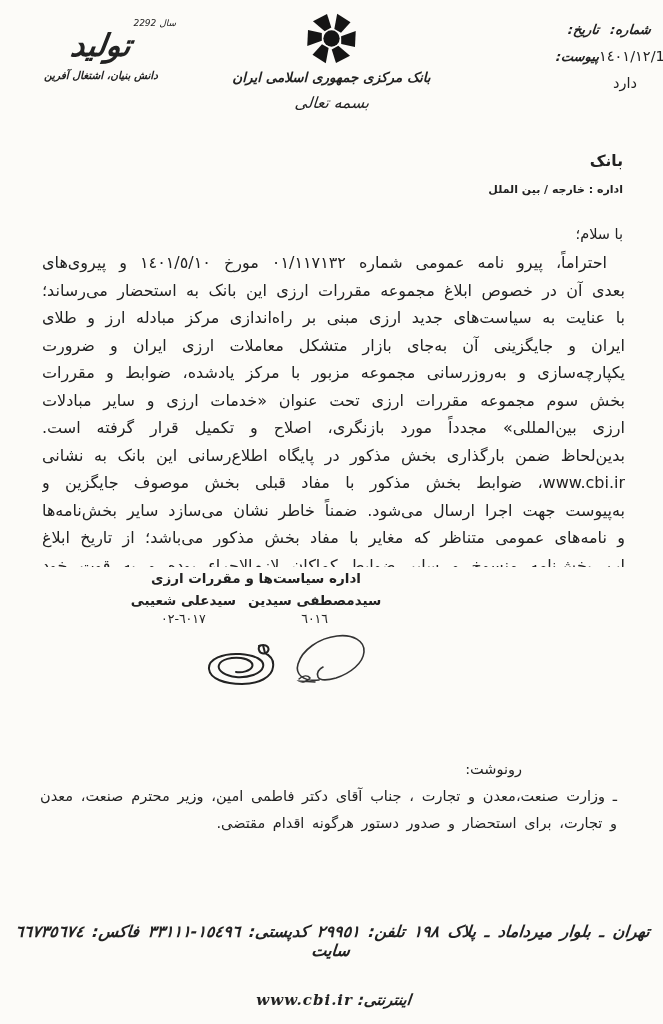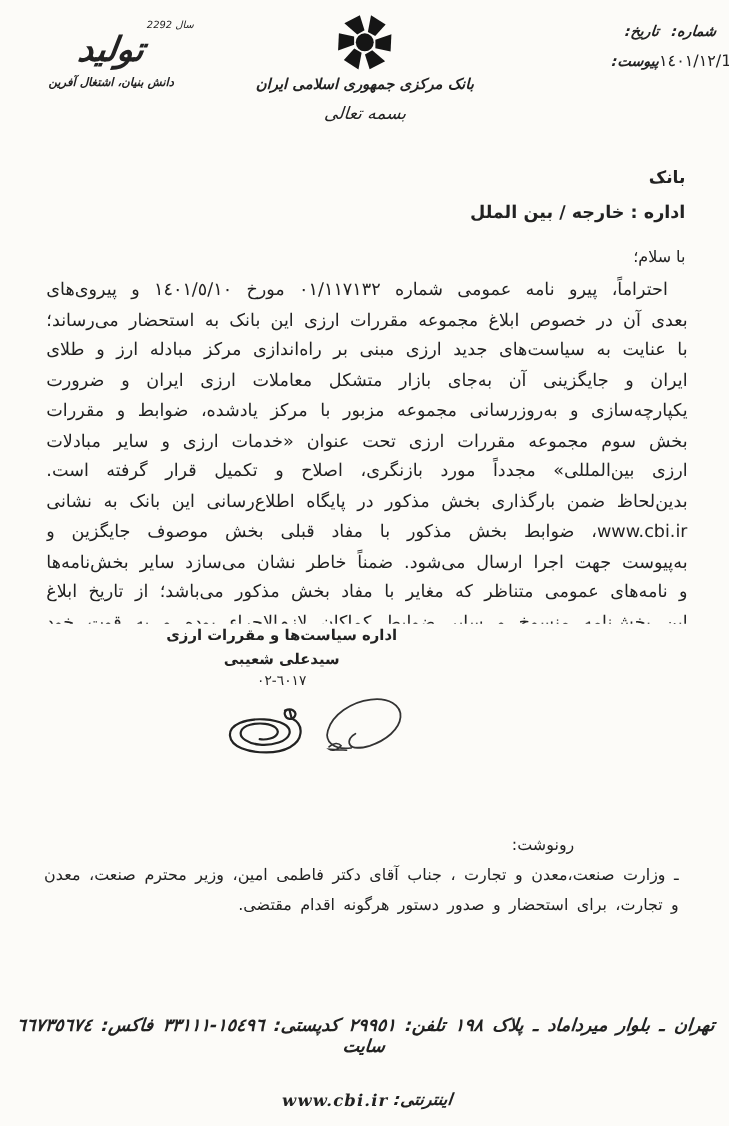--- a/index.html
+++ b/index.html
@@ -33,21 +33,21 @@
   .brand svg{display:block;margin:0 auto;}
   .bank-name{font-size:13.5px;font-weight:bold;font-style:italic;margin-top:2px;}
   .besmele{font-size:15.5px;font-style:italic;margin-top:9px;transform:skewX(-5deg);}
   .slogan{position:absolute;top:18px;left:26px;width:150px;text-align:center;}
   .slogan-year{font-size:9px;text-align:right;padding-left:18px;font-style:italic;}
   .slogan-title{font-size:31px;font-weight:bold;font-style:italic;line-height:1.1;transform:skewX(-8deg);}
   .slogan-sub{font-size:10.5px;font-weight:bold;margin-top:7px;font-style:italic;}
   
   .recipient{position:absolute;top:152px;right:40px;}
   .recipient-line1{font-size:15.5px;font-weight:bold;}
-  .recipient-line2{font-size:16px;font-weight:bold;margin-top:13px;}
+  .recipient-line2{font-size:11px;font-weight:bold;margin-top:13px;}
   .salutation{position:absolute;top:226px;right:40px;font-size:14.5px;}
   
   .body-wrap{
     position:absolute;top:249px;right:38px;left:42px;height:318px;overflow:hidden;
   }
   .body-par{
     margin:0;font-size:16px;line-height:27.5px;
     text-align:justify;word-spacing:4px;
     text-indent:18px;
   }
@@ -83,20 +83,21 @@
 </head>
 <body>
 
 <div class="page">
 
   <div class="meta">
     <span class="meta-label">شماره:</span>
     <span class="meta-label">تاریخ:</span>
     <span class="meta-value">١٤٠١/١٢/17</span>
     <span class="meta-label">پیوست:</span>
+    <span class="meta-value">دارد</span>
   </div>
 
   <div class="brand">
     <span>
       <svg viewBox="-30 -30 60 60" width="57" height="57" aria-hidden="true">
         <g fill="#151515">
           <circle r="8.6"></circle>
           <path d="M3 -10 L6 -26 L20 -17 L10 -6 Z"></path>
           <path d="M3 -10 L6 -26 L20 -17 L10 -6 Z" transform="rotate(60)"></path>
           <path d="M3 -10 L6 -26 L20 -17 L10 -6 Z" transform="rotate(120)"></path>
@@ -124,20 +125,24 @@
   <div class="salutation">با سلام؛</div>
 
   <div class="body-wrap">
     <p class="body-par">احتراماً، پیرو نامه عمومی شماره ٠١/١١٧١٣٢ مورخ ١٤٠١/٥/١٠ و پیروی‌های بعدی آن در خصوص ابلاغ مجموعه مقررات ارزی این بانک به استحضار می‌رساند؛ با عنایت به سیاست‌های جدید ارزی مبنی بر راه‌اندازی مرکز مبادله ارز و طلای ایران و جایگزینی آن به‌جای بازار متشکل معاملات ارزی ایران و ضرورت یکپارچه‌سازی و به‌روزرسانی مجموعه مزبور با مرکز یادشده، ضوابط و مقررات بخش سوم مجموعه مقررات ارزی تحت عنوان «خدمات ارزی و سایر مبادلات ارزی بین‌المللی» مجدداً مورد بازنگری، اصلاح و تکمیل قرار گرفته است. بدین‌لحاظ ضمن بارگذاری بخش مذکور در پایگاه اطلاع‌رسانی این بانک به نشانی www.cbi.ir، ضوابط بخش مذکور با مفاد قبلی بخش موصوف جایگزین و به‌پیوست جهت اجرا ارسال می‌شود. ضمناً خاطر نشان می‌سازد سایر بخش‌نامه‌ها و نامه‌های عمومی متناظر که مغایر با مفاد بخش مذکور می‌باشد؛ از تاریخ ابلاغ این بخش‌نامه منسوخ و سایر ضوابط کماکان لازم‌الاجراء بوده و به قوت خود باقی است.</p>
 
   </div>
 
   <div class="sig-block">
     <div class="sig-dept">اداره سیاست‌ها و مقررات ارزی</div>
     <div class="sig-row">
+      <div class="sig-col">
+        <div class="sig-name">سیدمصطفی سیدین</div>
+        <div class="sig-code" dir="ltr">٦٠١٦</div>
+      </div>
       <div class="sig-col">
         <div class="sig-name">سیدعلی شعیبی</div>
         <div class="sig-code" dir="ltr">٦٠١٧-٠٢</div>
       </div>
     </div>
   </div>
 
   <span class="sig-mark loop">
     <svg width="92" height="58" viewBox="0 0 92 58" aria-hidden="true">
       <path d="M30 52 C14 54 6 46 9 36 C13 22 30 10 48 8 C64 6 76 13 75 24 C74 35 62 45 47 50 C40 52 31 53 29 49 C27 45 30 41 34 39" fill="none" stroke="#333" stroke-width="1.6" stroke-linecap="round"></path>

